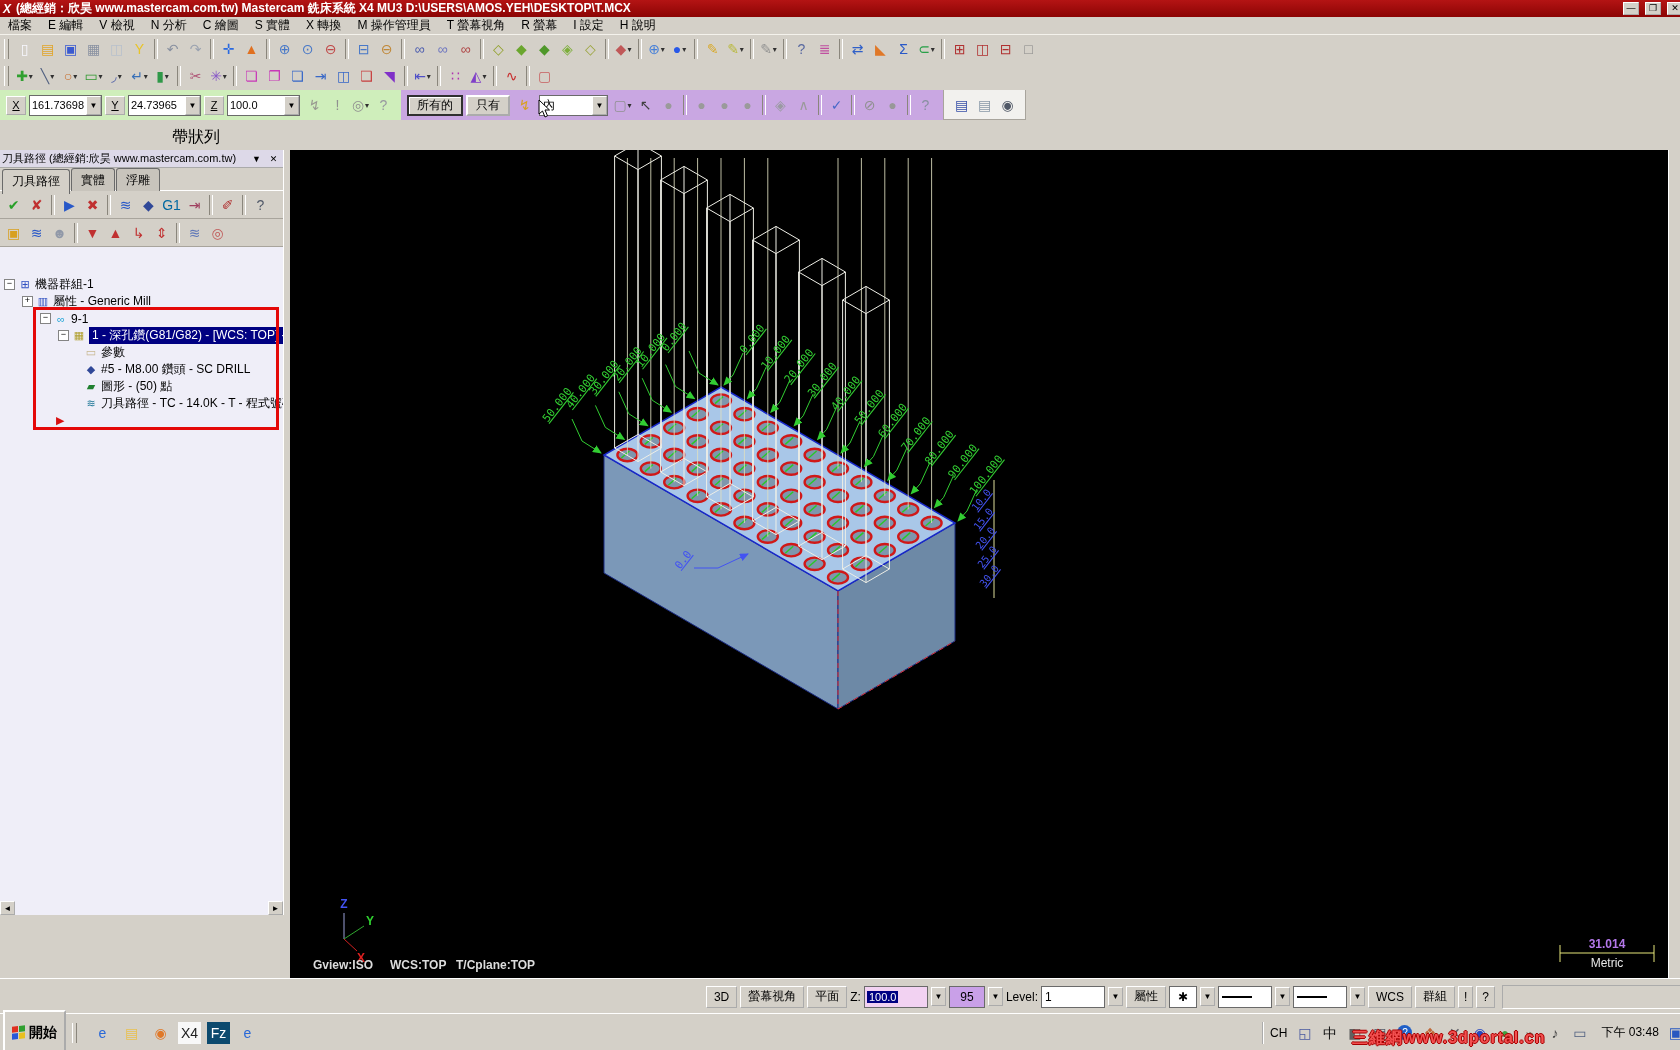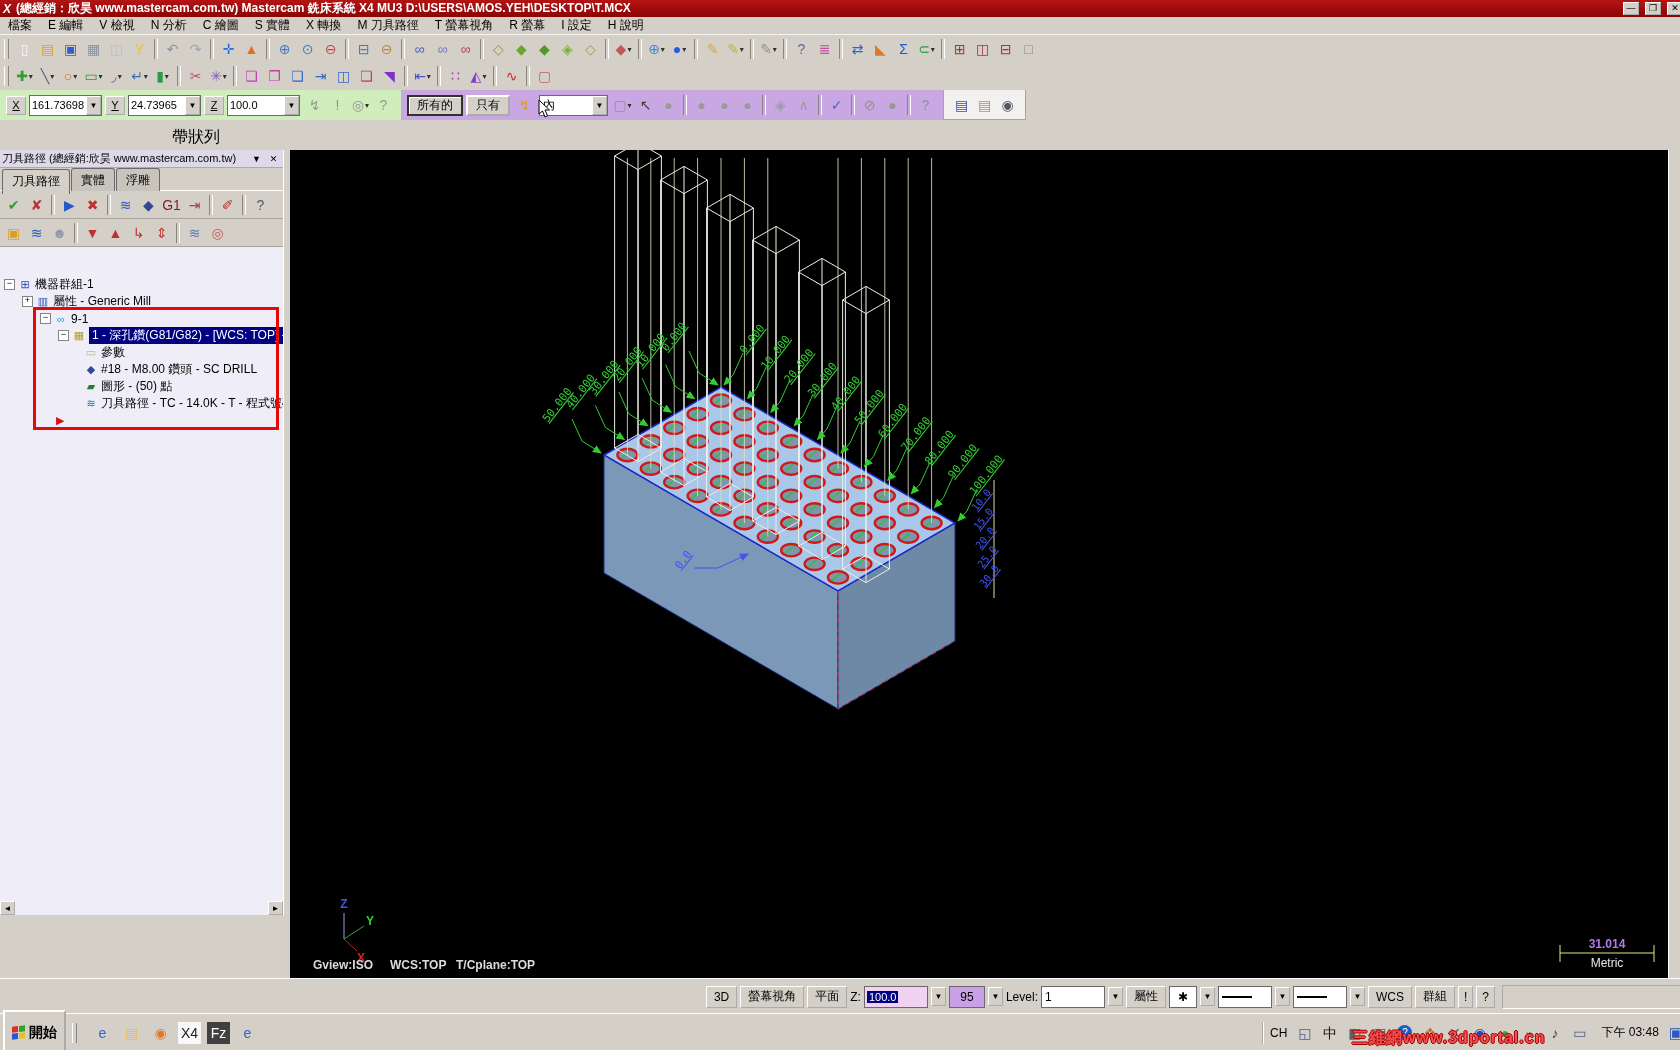--- a/index.html
+++ b/index.html
@@ -111,21 +111,21 @@
 </div>
 
 <div class="abs menubar">
   <span class="menuitem">檔案</span>
   <span class="menuitem">E 編輯</span>
   <span class="menuitem">V 檢視</span>
   <span class="menuitem">N 分析</span>
   <span class="menuitem">C 繪圖</span>
   <span class="menuitem">S 實體</span>
   <span class="menuitem">X 轉換</span>
-  <span class="menuitem">M 刀具路徑</span>
+  <span class="menuitem">M 操作管理員</span>
   <span class="menuitem">T 螢幕視角</span>
   <span class="menuitem">R 螢幕</span>
   <span class="menuitem">I 設定</span>
   <span class="menuitem">H 說明</span>
 </div>
 
 <div class="abs tbrow row1">
   <span class="grip"></span>
   <span style="display:flex;align-items:center">
       <button class="tbtn">
@@ -486,21 +486,21 @@
         <span class="g" style="color: rgb(192, 48, 48);">✖</span>
       </button>
       <span class="tsep"></span>
       <button class="tbtn">
         <span class="g" style="color: rgb(40, 88, 200);">≋</span>
       </button>
       <button class="tbtn">
         <span class="g" style="color: rgb(48, 72, 152);">◆</span>
       </button>
       <button class="tbtn">
-        <span class="g" style="color: #7f1d1d;">G1</span>
+        <span class="g" style="color: #0369a1;">G1</span>
       </button>
       <button class="tbtn">
         <span class="g" style="color: rgb(160, 64, 96);">⇥</span>
       </button>
       <span class="tsep"></span>
       <button class="tbtn">
         <span class="g" style="color: rgb(176, 48, 48);">✐</span>
       </button>
       <span class="tsep"></span>
       <button class="tbtn">
@@ -559,21 +559,21 @@
       <span class="exp">−</span>
       <span class="ticon" style="color:#b0a030">▦</span>
       <span class="sel">1 - 深孔鑽(G81/G82) - [WCS: TOP] - [TPl</span>
     </div>
     <div class="trow" style="padding-left:84px">
       <span class="ticon" style="color:#c8b890">▭</span>
       <span>參數</span>
     </div>
     <div class="trow" style="padding-left:84px">
       <span class="ticon" style="color:#304898">◆</span>
-      <span>#18 - M8.00 鑽頭 - SC DRILL</span>
+      <span>#5 - M8.00 鑽頭 - SC DRILL</span>
     </div>
     <div class="trow" style="padding-left:84px">
       <span class="ticon" style="color:#208030">▰</span>
       <span>圖形 - (50) 點</span>
     </div>
     <div class="trow" style="padding-left:84px">
       <span class="ticon" style="color:#207898">≋</span>
       <span>刀具路徑 - TC - 14.0K - T - 程式號碼</span>
     </div>
     <div class="trow" style="padding-left:56px">
@@ -987,21 +987,21 @@
       </button>
       <button class="tbtn">
         <span class="g" style="color: rgb(232, 192, 80);">▤</span>
       </button>
       <button class="tbtn">
         <span class="g" style="color: rgb(224, 120, 40);">◉</span>
       </button>
       <button class="tbtn" style="background: rgb(248, 248, 248);">
         <span class="g" style="color: rgb(32, 32, 32);">X4</span>
       </button>
-      <button class="tbtn" style="background: #404040;">
+      <button class="tbtn" style="background: #0c4a6e;">
         <span class="g" style="color: rgb(255, 255, 255);">Fz</span>
       </button>
       <button class="tbtn">
         <span class="g" style="color: rgb(40, 104, 216);">e</span>
       </button>
     </span>
   <span class="tray">
     <span>CH</span>
     <span style="display:flex;align-items:center;gap:2px">
         <button class="tbtn">

